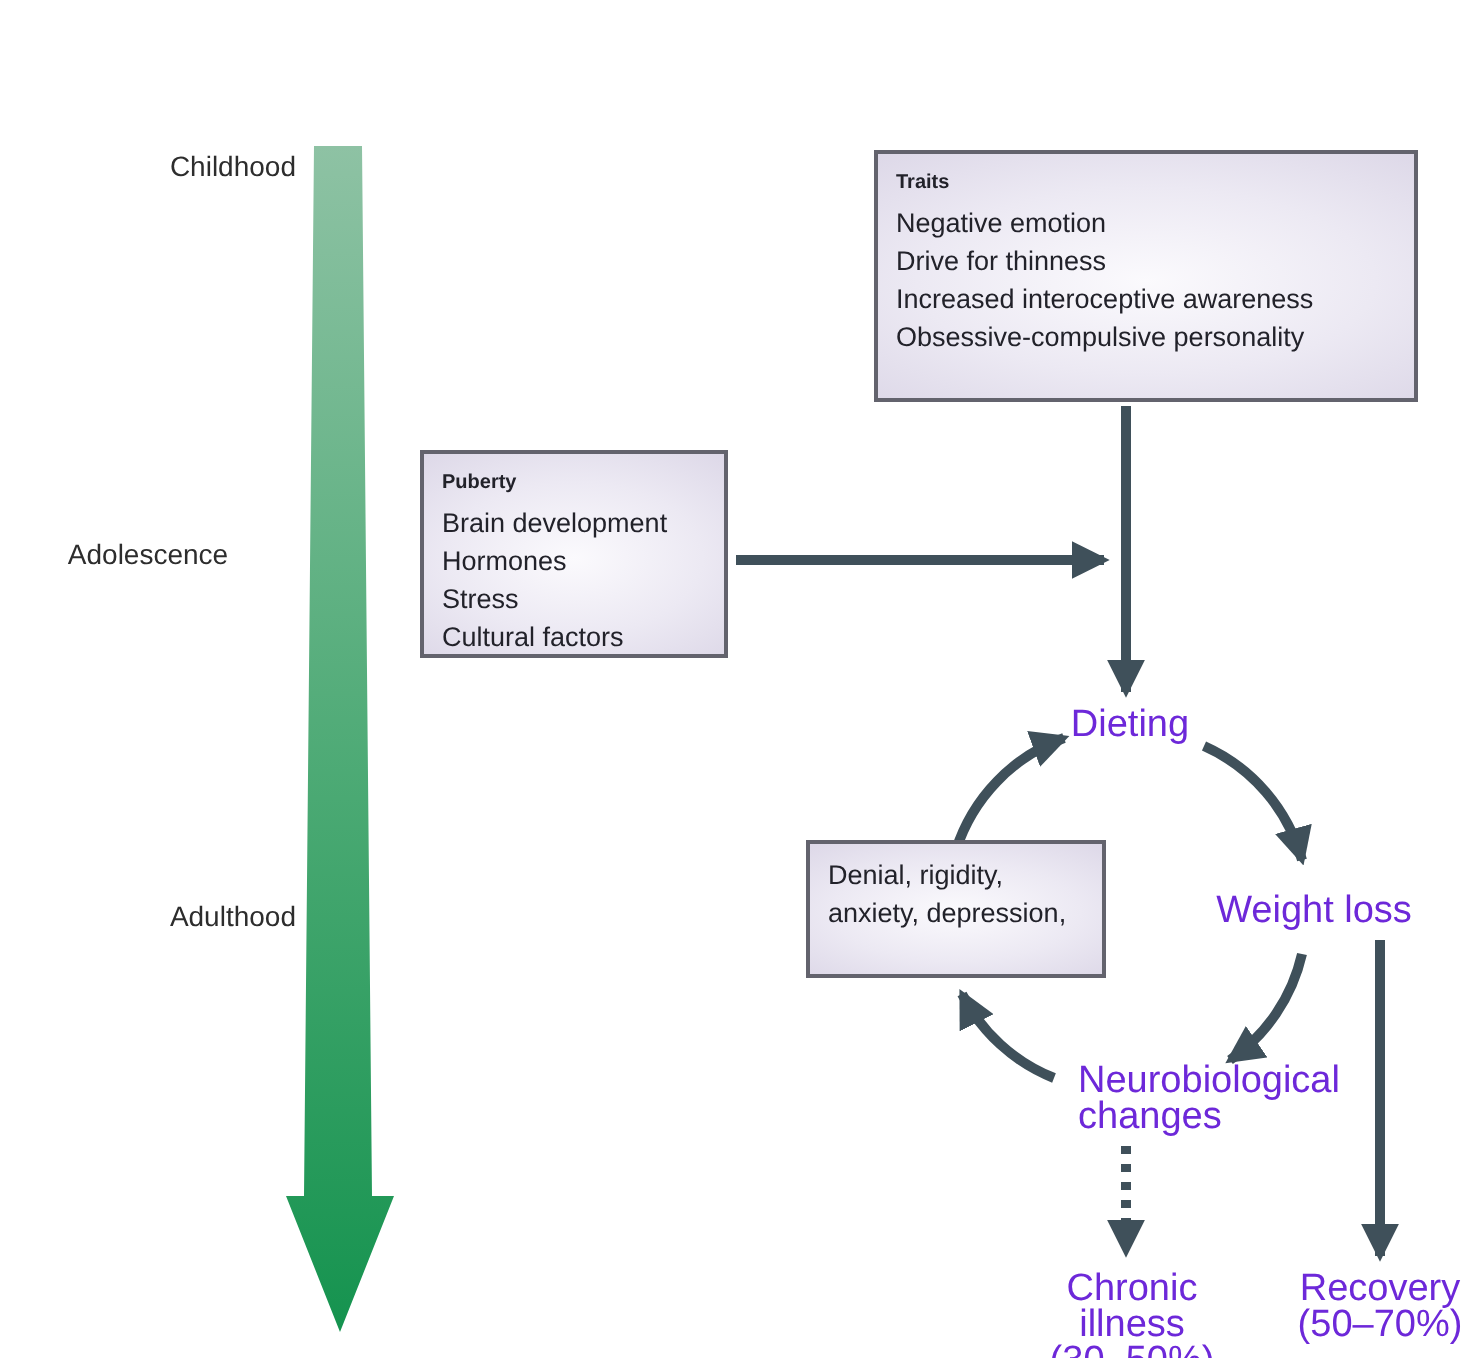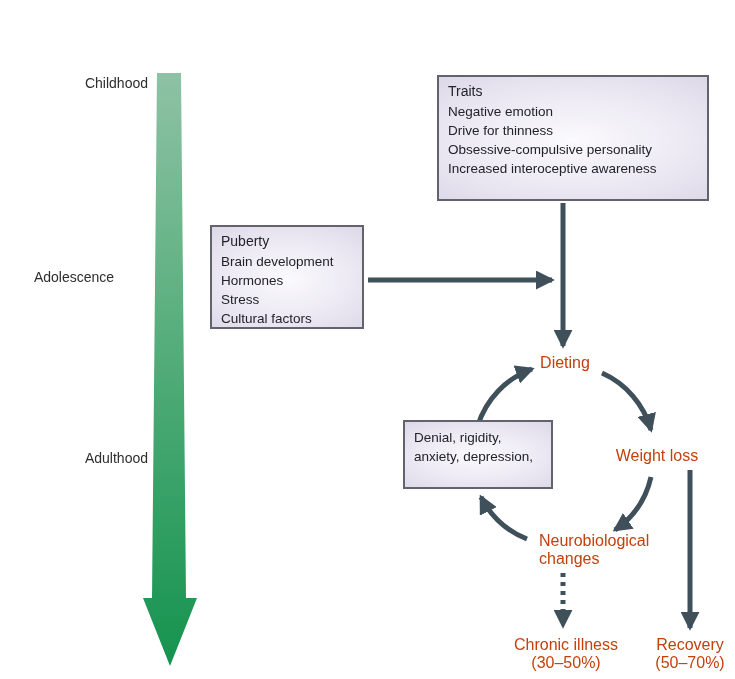--- a/index.html
+++ b/index.html
@@ -6,31 +6,31 @@
   .canvas{
     position:relative;width:735px;height:679px;background:#ffffff;
     font-family:"Liberation Sans", sans-serif;overflow:hidden;border-radius:17px;
   }
   .arrow-layer{position:absolute;left:0;top:0;width:735px;height:679px;}
   .tlabel{
     position:absolute;left:0;width:148px;text-align:right;
     font-size:14px;color:#2d2d2d;
   }
   .cycle-label{
-    position:absolute;font-size:16px;color:#c2410c;line-height:18px;
+    position:absolute;font-size:19px;color:#6d28d9;line-height:18px;
   }
   .center{text-align:center;}
   .box{
     position:absolute;box-sizing:border-box;
     border:2px solid #63636d;
     background:radial-gradient(ellipse 95% 85% at 50% 52%, #fbfafd 0%, #ece9f3 45%, #d5cfe2 100%);
     color:#22222a;font-size:13.5px;line-height:19px;
     padding:6px 9px 5px 9px;
   }
-  .box-title{font-weight:normal;font-size:14px;line-height:17px;margin-bottom:2px;}
+  .box-title{font-weight:bold;font-size:10px;line-height:17px;margin-bottom:2px;}
   .box-traits{left:437px;top:75px;width:272px;height:126px;}
   .box-puberty{left:210px;top:225px;width:154px;height:104px;}
   .box-denial{left:403px;top:420px;width:150px;height:69px;}
   .lbl-childhood{top:75px;}
   .lbl-adolescence{top:269px;text-align:center;}
   .lbl-adulthood{top:450px;}
   .lbl-dieting{left:513px;top:354px;width:104px;}
   .lbl-weightloss{left:605px;top:447px;width:104px;}
   .lbl-neuro{left:539px;top:532px;width:130px;}
   .lbl-chronic{left:506px;top:636px;width:120px;}
@@ -70,22 +70,22 @@
   </svg>
 
   <div class="tlabel lbl-childhood">Childhood</div>
   <div class="tlabel lbl-adolescence">Adolescence</div>
   <div class="tlabel lbl-adulthood">Adulthood</div>
 
   <div class="box box-traits">
     <div class="box-title">Traits</div>
     <div>Negative emotion</div>
     <div>Drive for thinness</div>
+    <div>Increased interoceptive awareness</div>
     <div>Obsessive-compulsive personality</div>
-    <div>Increased interoceptive awareness</div>
   </div>
 
   <div class="box box-puberty">
     <div class="box-title">Puberty</div>
     <div>Brain development</div>
     <div>Hormones</div>
     <div>Stress</div>
     <div>Cultural factors</div>
   </div>
 

